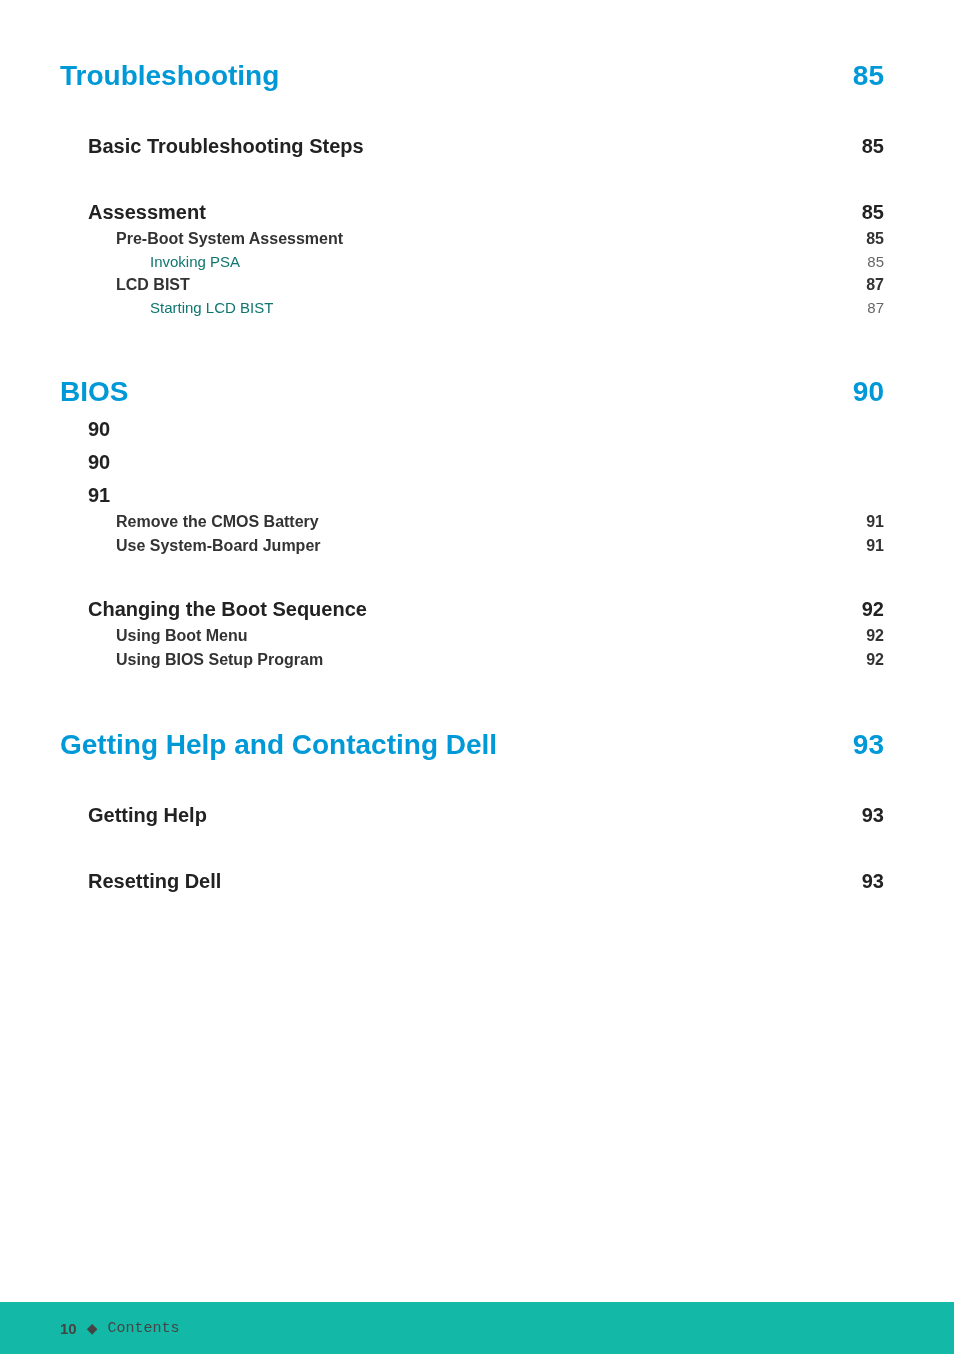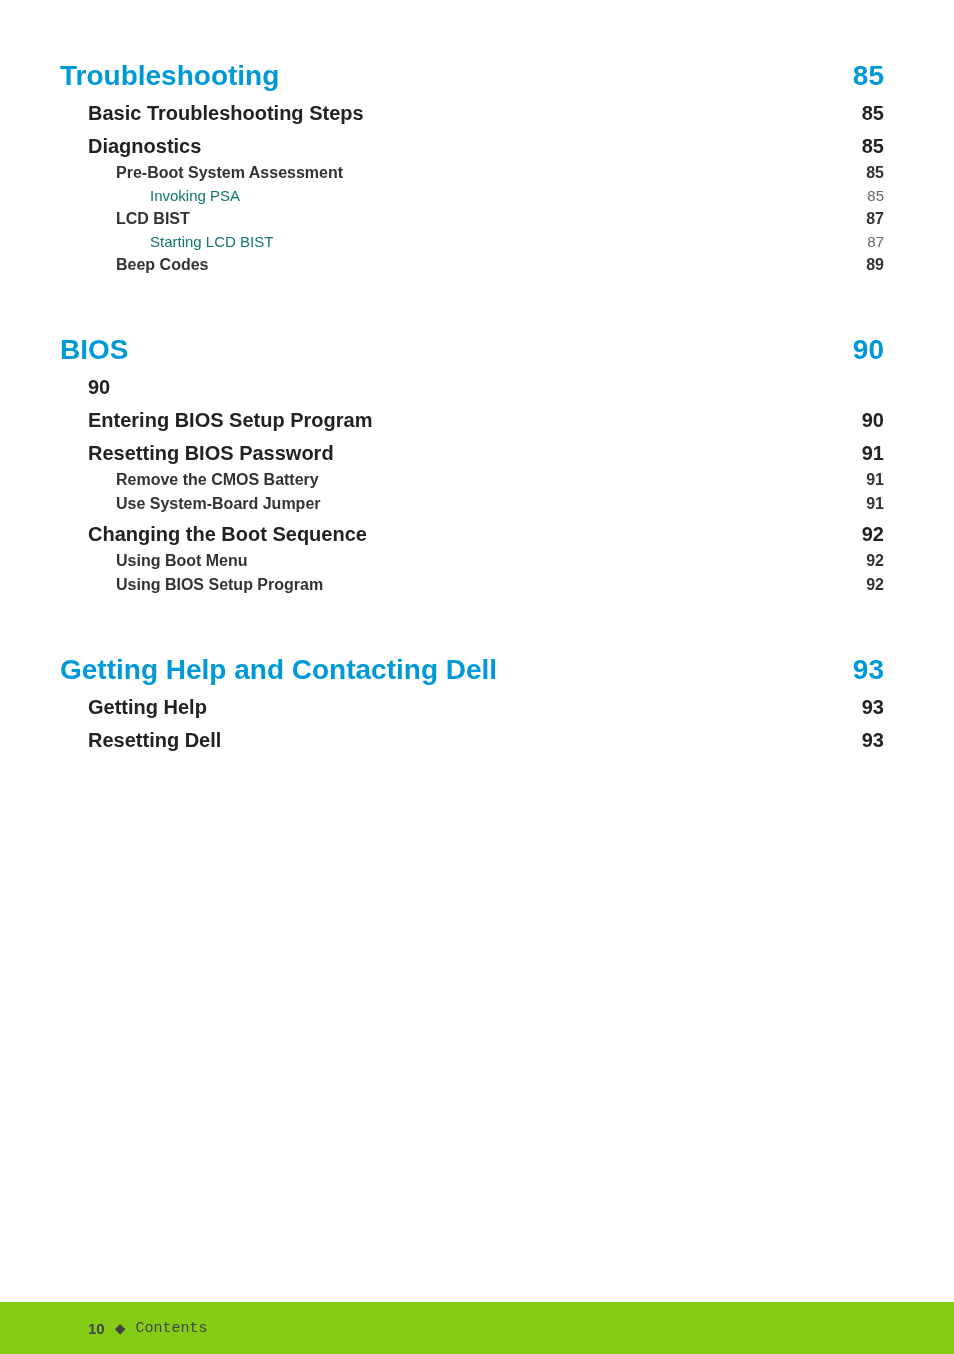--- a/index.html
+++ b/index.html
@@ -56,20 +56,21 @@
     
     .level-2 {
       padding-left: 28px;
       margin-top: 10px;
     }
 
     .level-2 .toc-label {
       font-size: 20px;
       font-weight: 700;
       color: #222222;
+      margin-top: 33px;
     }
 
     .level-2 .toc-page {
       font-size: 20px;
       font-weight: 700;
       color: #222222;
     }
 
     
     .level-3 {
@@ -119,24 +120,24 @@
       height: 28px;
     }
 
     
     .page-footer {
       position: absolute;
       bottom: 0;
       left: 0;
       right: 0;
       height: 52px;
-      background: #84cc16;
+      background: #14b8a6;
       display: flex;
       align-items: center;
-      padding: 0 88px;
+      padding: 0 60px;
     }
 
     .footer-page-num {
       font-size: 15px;
       font-weight: 700;
       color: #444444;
     }
 
     .footer-diamond {
       margin: 0 10px;
@@ -161,21 +162,21 @@
       <span class="toc-label">Troubleshooting</span>
       <span class="toc-page">85</span>
     </div>
 
     <div class="toc-row level-2">
       <span class="toc-label">Basic Troubleshooting Steps</span>
       <span class="toc-page">85</span>
     </div>
 
     <div class="toc-row level-2">
-      <span class="toc-label">Diagnostics</span>
+      <span class="toc-label">Assessment</span>
       <span class="toc-page">85</span>
     </div>
 
     <div class="toc-row level-3">
       <span class="toc-label">Pre-Boot System Assessment</span>
       <span class="toc-page">85</span>
     </div>
 
     <div class="toc-row level-4">
       <span class="toc-label">Invoking PSA</span>
@@ -187,45 +188,39 @@
       <span class="toc-label">LCD BIST</span>
       <span class="toc-page">87</span>
     </div>
 
     <div class="toc-row level-4">
       <span class="toc-label">Starting LCD BIST</span>
       <span class="toc-page">87</span>
     </div>
 
 
-    <div class="toc-row level-3">
-      <span class="toc-label">Beep Codes</span>
-      <span class="toc-page">89</span>
-    </div>
   </div>
 
   <div class="section-gap"></div>
 
   <div class="toc-section">
     <div class="toc-row level-1">
       <span class="toc-label">BIOS</span>
       <span class="toc-page">90</span>
     </div>
 
     <div class="toc-row level-2">
       <span class="toc-page">90</span>
     </div>
 
     <div class="toc-row level-2">
-      <span class="toc-label">Entering BIOS Setup Program</span>
       <span class="toc-page">90</span>
     </div>
 
     <div class="toc-row level-2">
-      <span class="toc-label">Resetting BIOS Password</span>
       <span class="toc-page">91</span>
     </div>
 
     <div class="toc-row level-3">
       <span class="toc-label">Remove the CMOS Battery</span>
       <span class="toc-page">91</span>
     </div>
 
     <div class="toc-row level-3">
       <span class="toc-label">Use System-Board Jumper</span>

